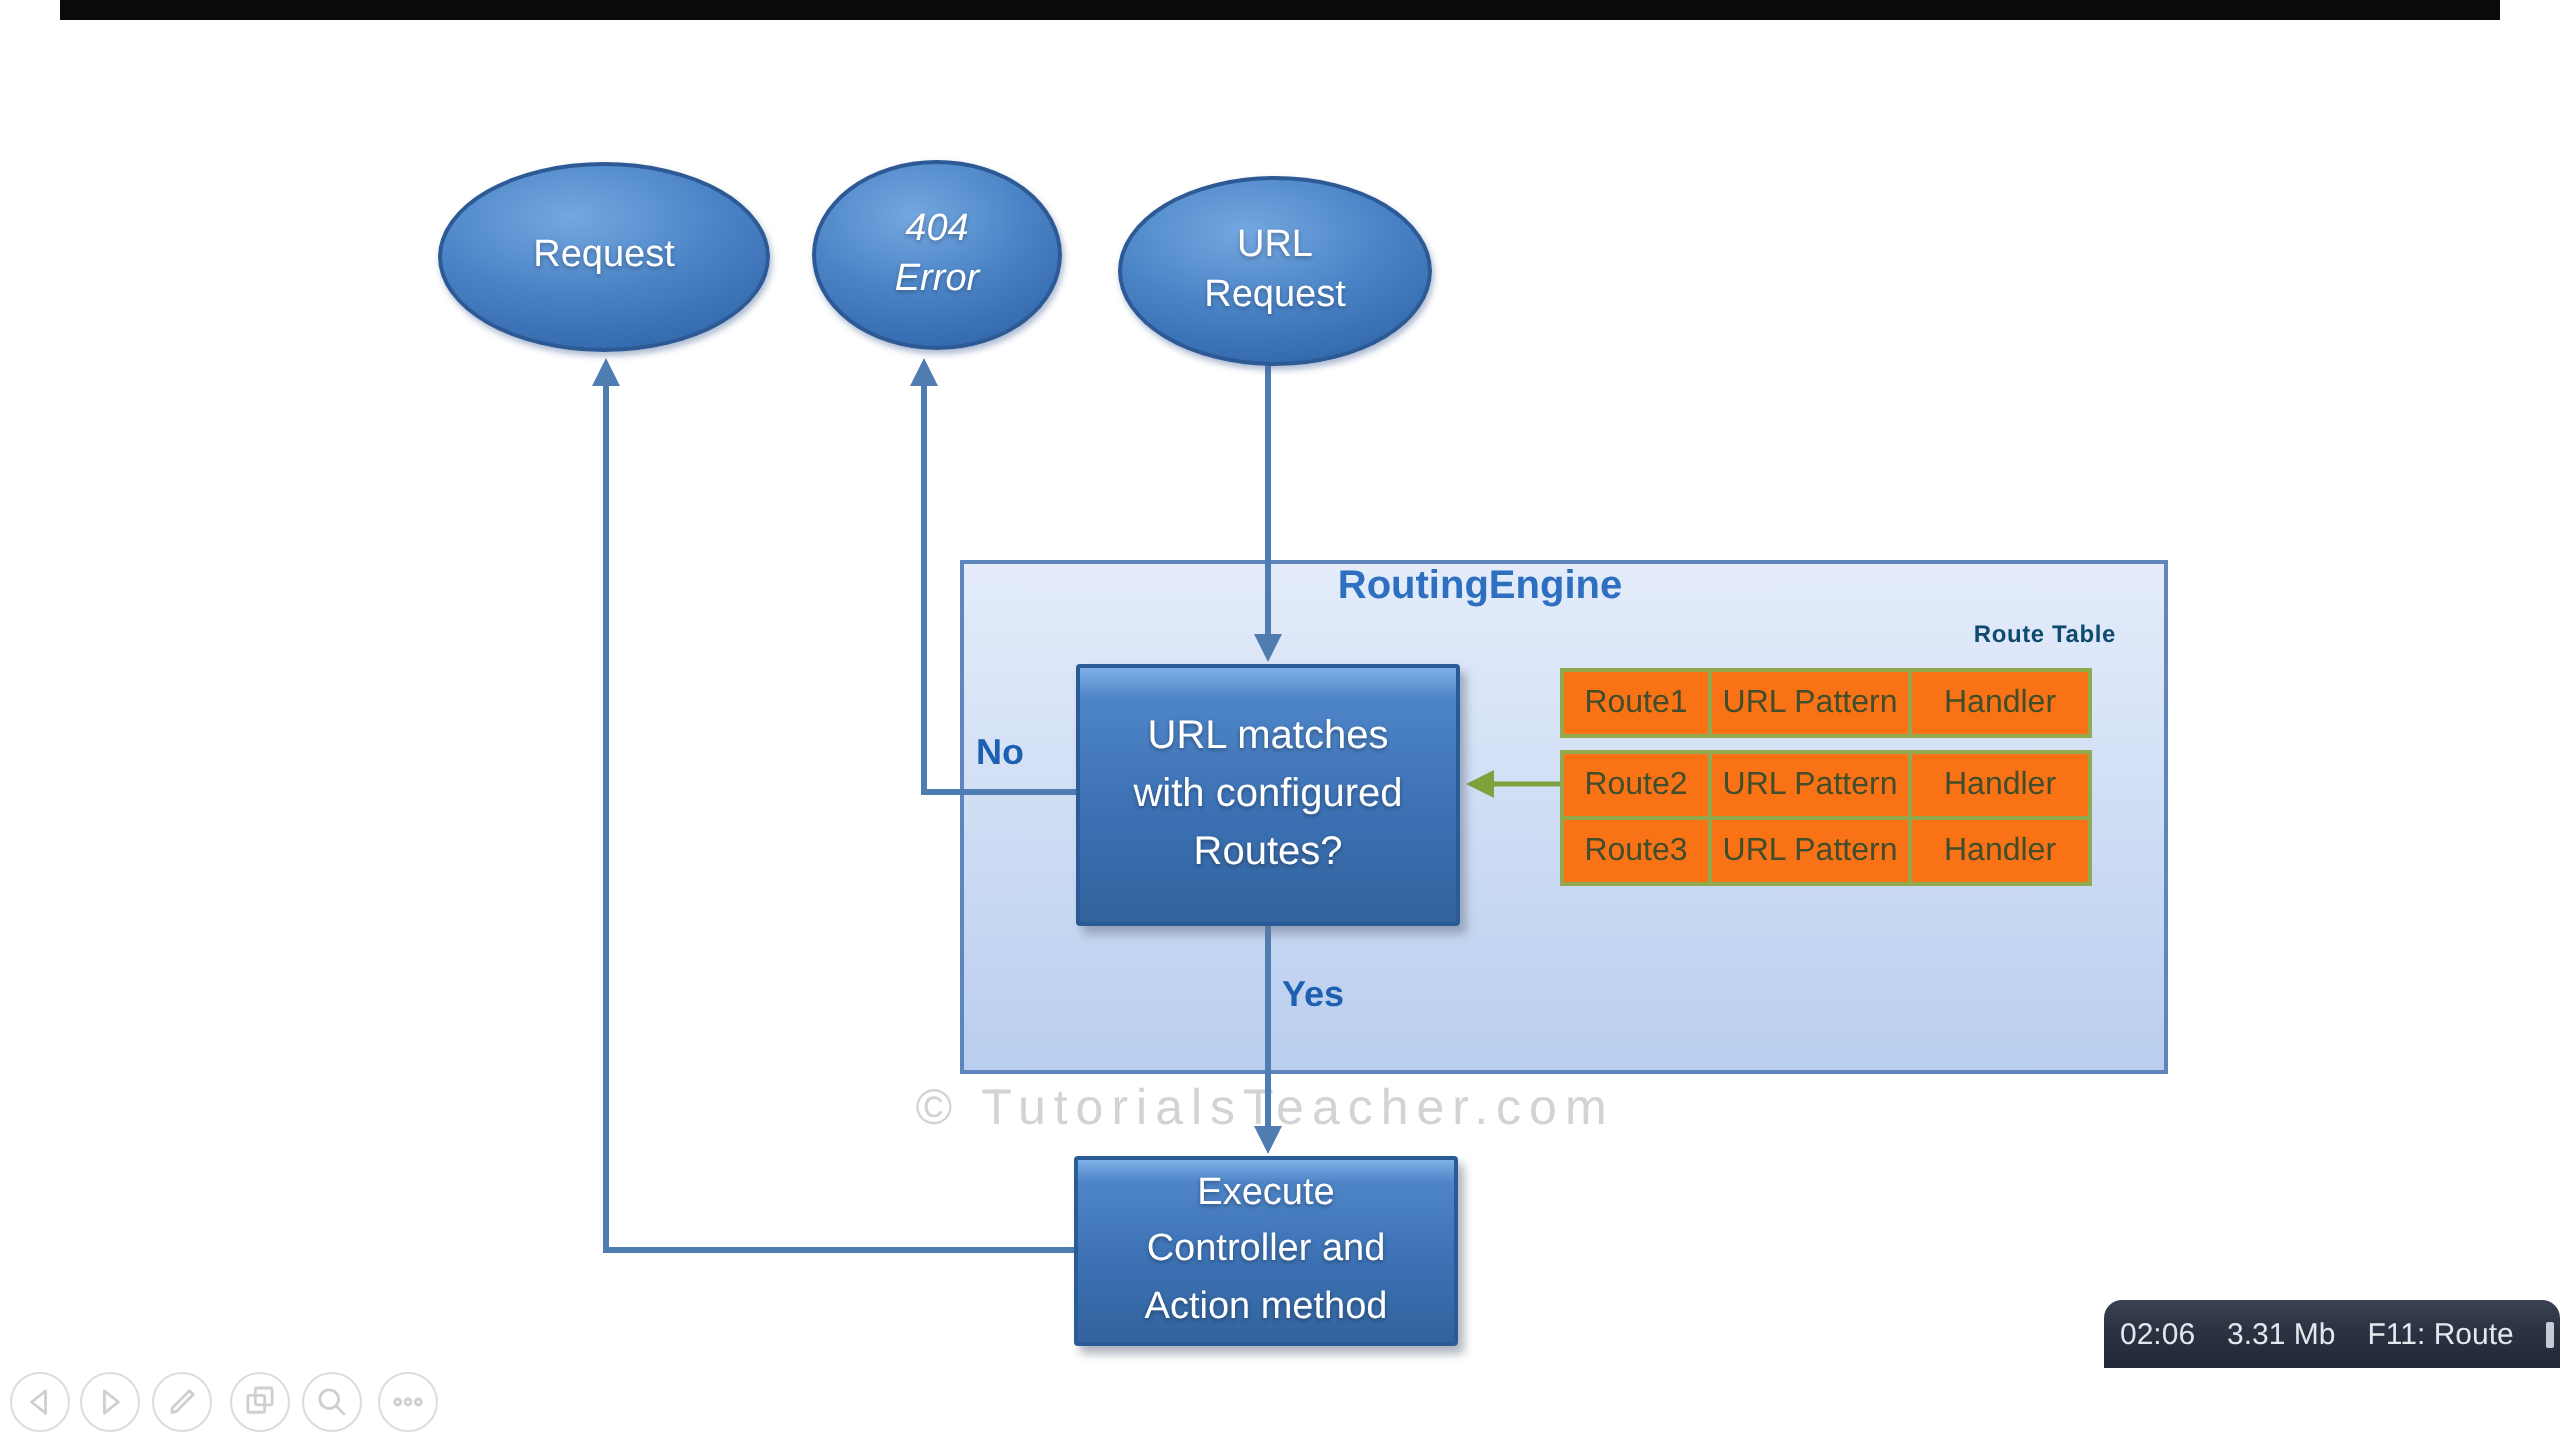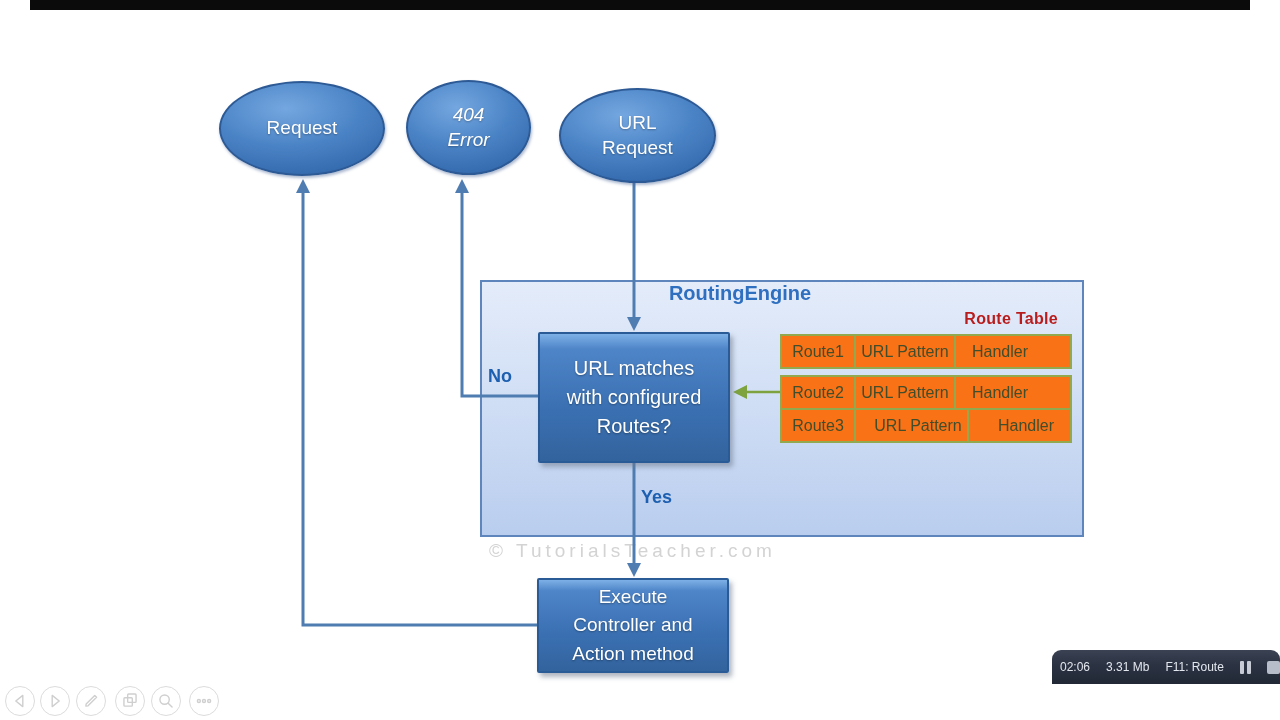--- a/index.html
+++ b/index.html
@@ -39,38 +39,38 @@
   .box-decision { left:538px; top:332px; width:192px; height:131px;
                   font-size:20px; line-height:1.45; }
   .box-execute  { left:537px; top:578px; width:192px; height:95px;
                   font-size:19px; line-height:1.5; }
 
   .branch-label { position:absolute; font-size:18px; font-weight:bold; color:#1d5fb0; z-index:4; }
   .lbl-no  { left:488px; top:366px; }
   .lbl-yes { left:641px; top:487px; }
 
   .rt-title { position:absolute; left:858px; top:310px; width:200px; text-align:right;
-    font-size:16px; font-weight:bold; color:#b91c1c; letter-spacing:.3px; z-index:4; }
+    font-size:12px; font-weight:bold; color:#0c4a6e; letter-spacing:.3px; z-index:4; }
   .route-table { position:absolute; left:780px; top:334px; z-index:3; }
   .rt-row { display:flex; border:2px solid #93a94d; background:#f97316; height:35px; }
   .rt-row.gap { margin-bottom:6px; }
-  .rt-row.joined { margin-top:-2px;gap:13px; }
+  .rt-row.joined { margin-top:-2px; }
   .rt-cell { display:flex; align-items:center; justify-content:center;
     font-size:16px; color:#414d2b; border-right:2px solid #93a94d; }
   .rt-cell:last-child { border-right:none; }
   .c-route { width:74px; } .c-pattern { width:100px; } .c-handler { width:88px;border-radius:10px; }
 
   .watermark { position:absolute; left:435px; top:540px; width:395px; text-align:center;
-    font-size:19px; letter-spacing:4px; color:#d3d3d3; z-index:1; }
+    font-size:25px; letter-spacing:4px; color:#d3d3d3; z-index:1; }
 
   
   .statusbar { position:absolute; left:1052px; top:650px; width:228px; height:34px;
     background:linear-gradient(180deg,#3a4253 0%,#2b3242 45%,#222835 100%);
     border-radius:9px 9px 0 0; display:flex; align-items:center; z-index:5;
-    color:#e3e7ee; font-size:12px; }
+    color:#e3e7ee; font-size:15px; }
   .sb-seg { display:flex; align-items:center; justify-content:center; height:100%;
             padding:0 8px; white-space:nowrap; }
   .sb-sep { width:1px; height:100%; background:#1b202b; box-shadow:1px 0 0 #3e4656; }
   .pause-glyph { display:flex; gap:3px; }
   .pause-glyph i { display:block; width:4px; height:13px; background:#c6cbd5; border-radius:1px; }
   .stop-glyph { width:13px; height:13px; background:#b8bec9; border-radius:2px; }
 
   
   .pcircle { position:absolute; top:686px; width:30px; height:30px; border-radius:50%;
     border:1.5px solid #dcdcdc; background:#fff; display:flex; align-items:center;

